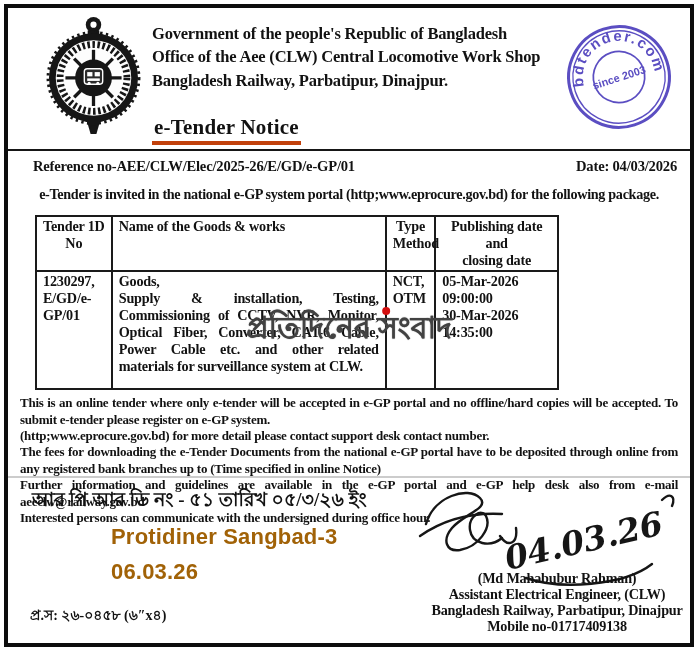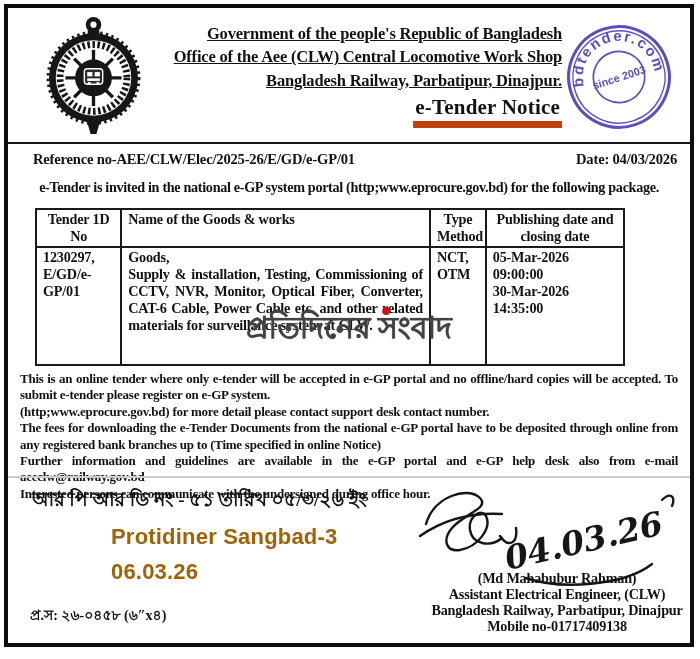--- a/index.html
+++ b/index.html
@@ -8,35 +8,35 @@
 
   .doc {
     position:absolute; left:4px; top:4px; width:690px; height:643px;
     border:4px solid #0d0d0d; background:#fff; overflow:hidden;
   }
   .pre { white-space:pre-line; }
 
   
   .header { display:flex; align-items:flex-start; padding:6px 8px 0 8px; }
   .emblem-wrap { width:118px; display:flex; justify-content:center; flex:0 0 auto; margin-left:18px; }
-  .header-center { flex:1 1 auto; text-align:right; padding-top:8px;text-decoration:underline; }
+  .header-center { flex:1 1 auto; text-align:left; padding-top:8px; }
   .header-line { font-weight:bold; font-size:16.5px; line-height:1.42; white-space:nowrap; letter-spacing:-0.2px; }
   .stamp-wrap { width:118px; flex:0 0 auto; margin-right:2px; padding-top:6px; }
-  .page-title { display:inline-block; margin-top:3px; font-weight:bold; font-size:21px;
-    border-bottom:7px solid #c2410c; padding:0 2px 1px 2px; letter-spacing:0.2px; }
+  .page-title { display:inline-block; margin-top:23px; font-weight:bold; font-size:21px;
+    border-bottom:4px solid #c2410c; padding:0 2px 1px 2px; letter-spacing:0.2px; }
   .header-rule { border:none; border-top:2px solid #161616; margin-top:4px; }
 
   
   .ref-row { display:flex; justify-content:space-between; padding:7px 13px 0 25px;
     font-weight:bold; font-size:14.6px; white-space:nowrap; letter-spacing:-0.2px; }
   .intro { padding:11px 13px 0 13px; font-weight:bold; font-size:14.2px;
     white-space:nowrap; letter-spacing:-0.33px;text-align:center; }
 
   
-  table.tender { border-collapse:collapse; margin:12px 24px 0 27px; width:590px;
+  table.tender { border-collapse:collapse; margin:12px 24px 0 27px; width:524px;
     table-layout:fixed; }
   table.tender th, table.tender td {
     border:2px solid #1a1a1a; font-weight:bold; font-size:14.2px;
     padding:1px 6px; line-height:17px; letter-spacing:-0.2px; vertical-align:top; }
   table.tender th { text-align:center; vertical-align:top; }
   .c1 { width:14.5%; } .c2 { width:52.5%; } .c3 { width:9.5%; } .c4 { width:23.5%; }
   td.cell-center { text-align:left;margin-left:44px; }
   td.cell-name { text-align:justify; padding-right:8px; height:118px; }
 
   

